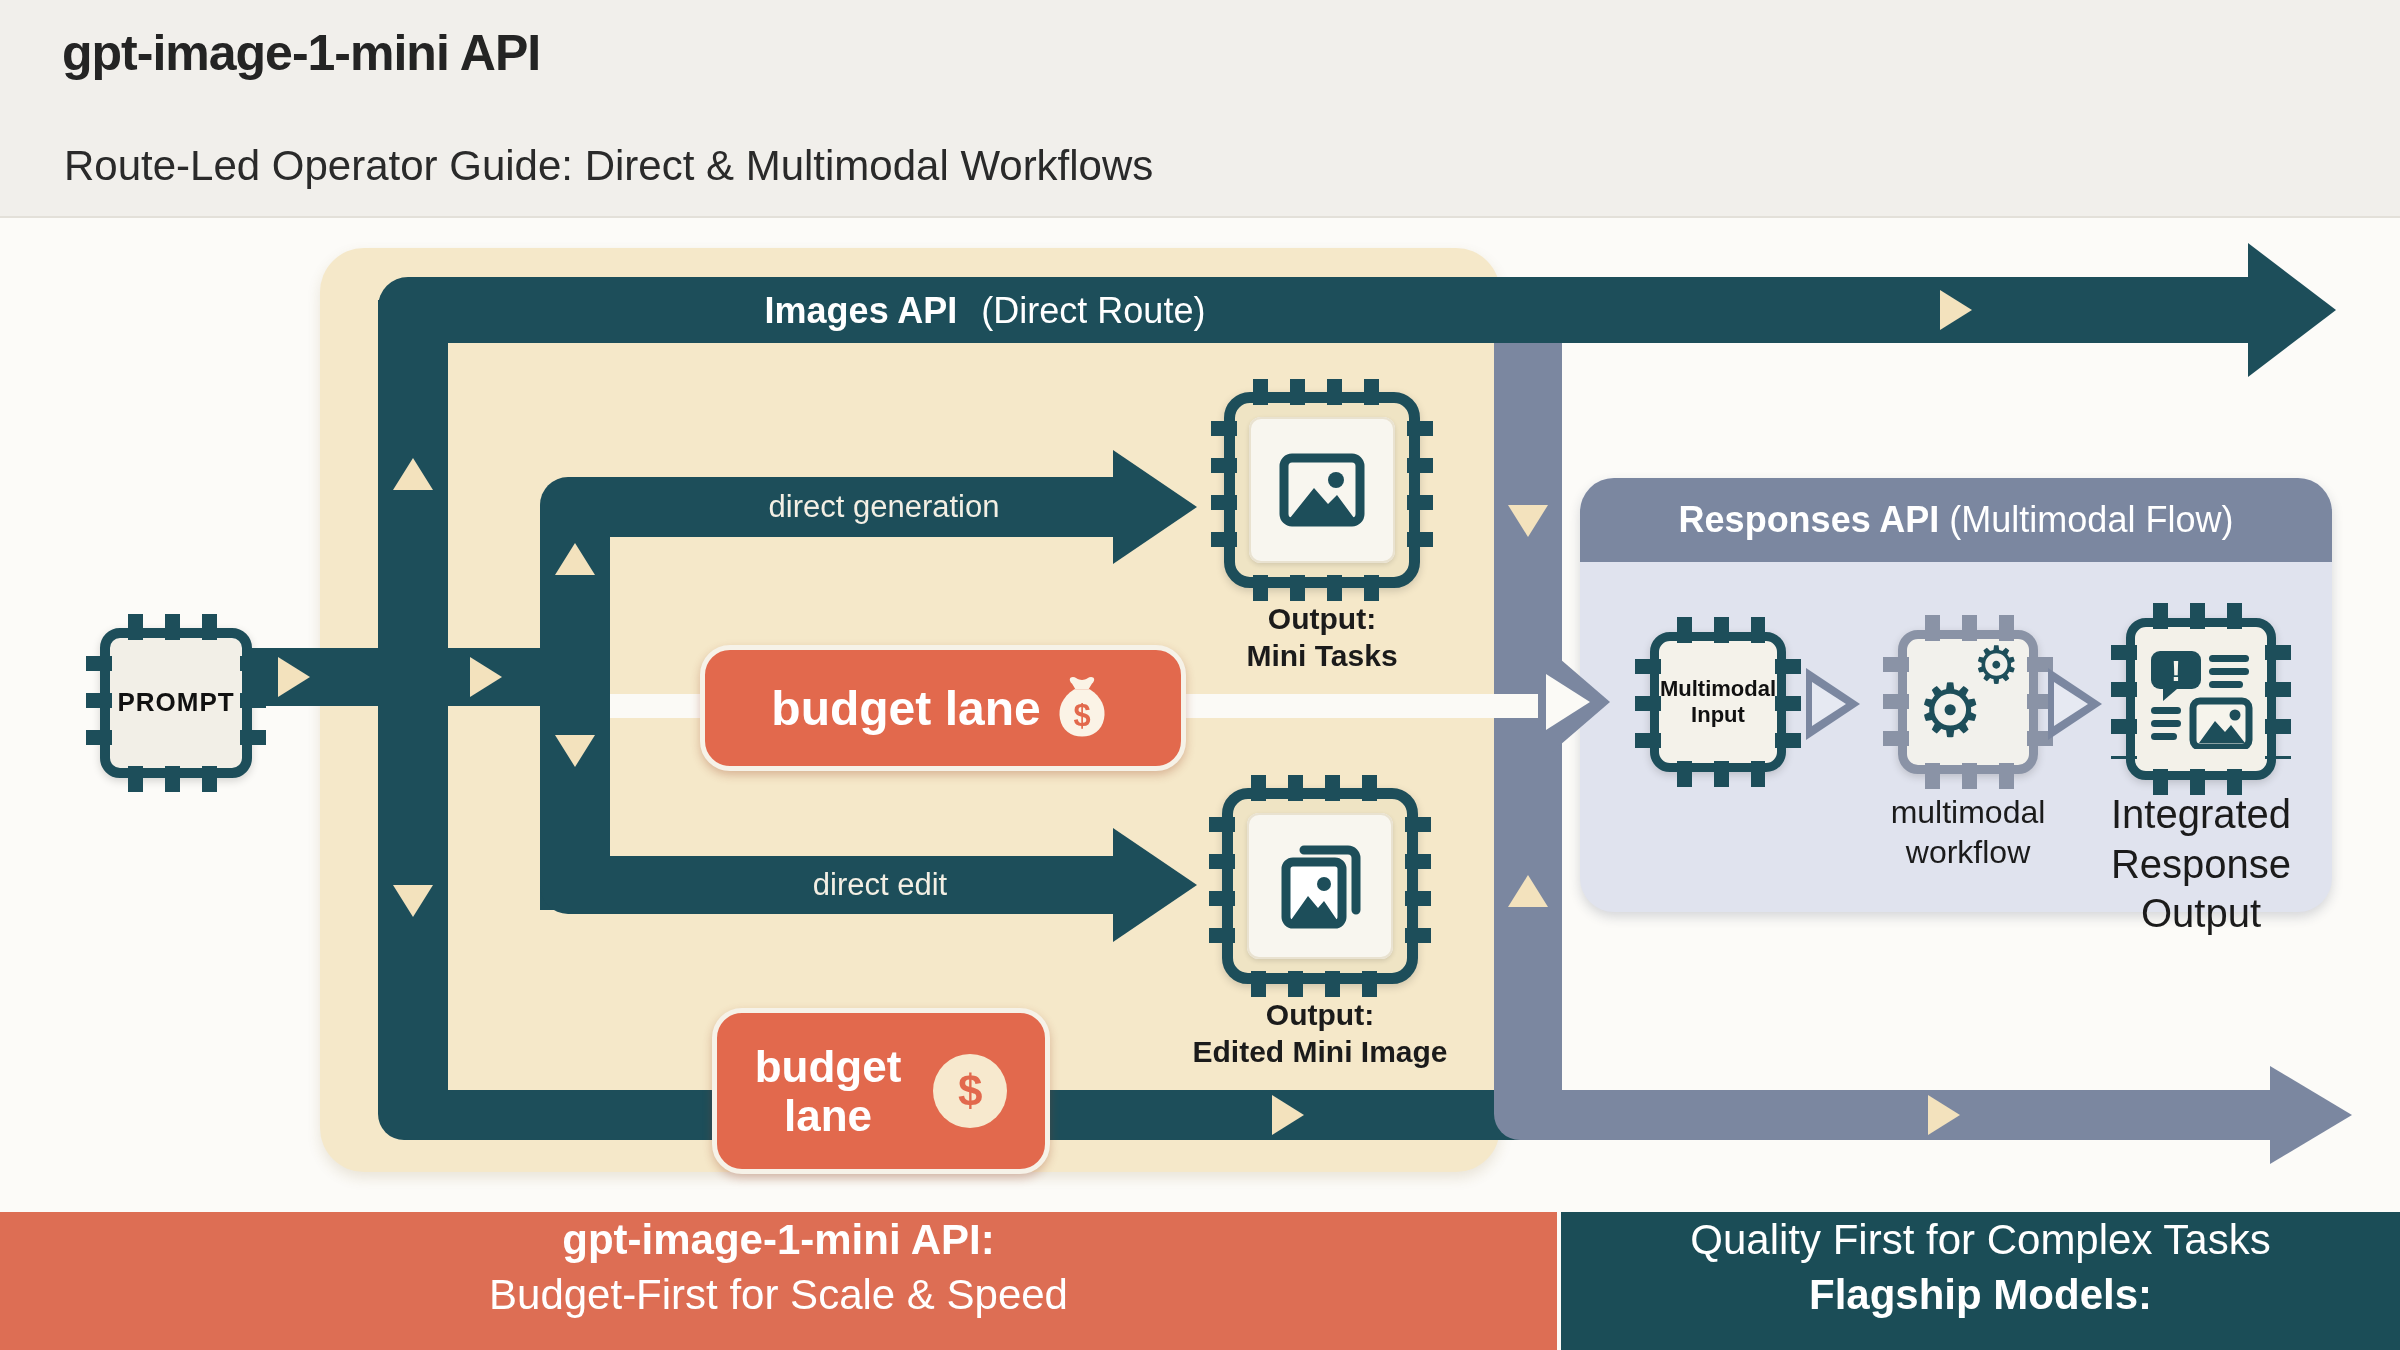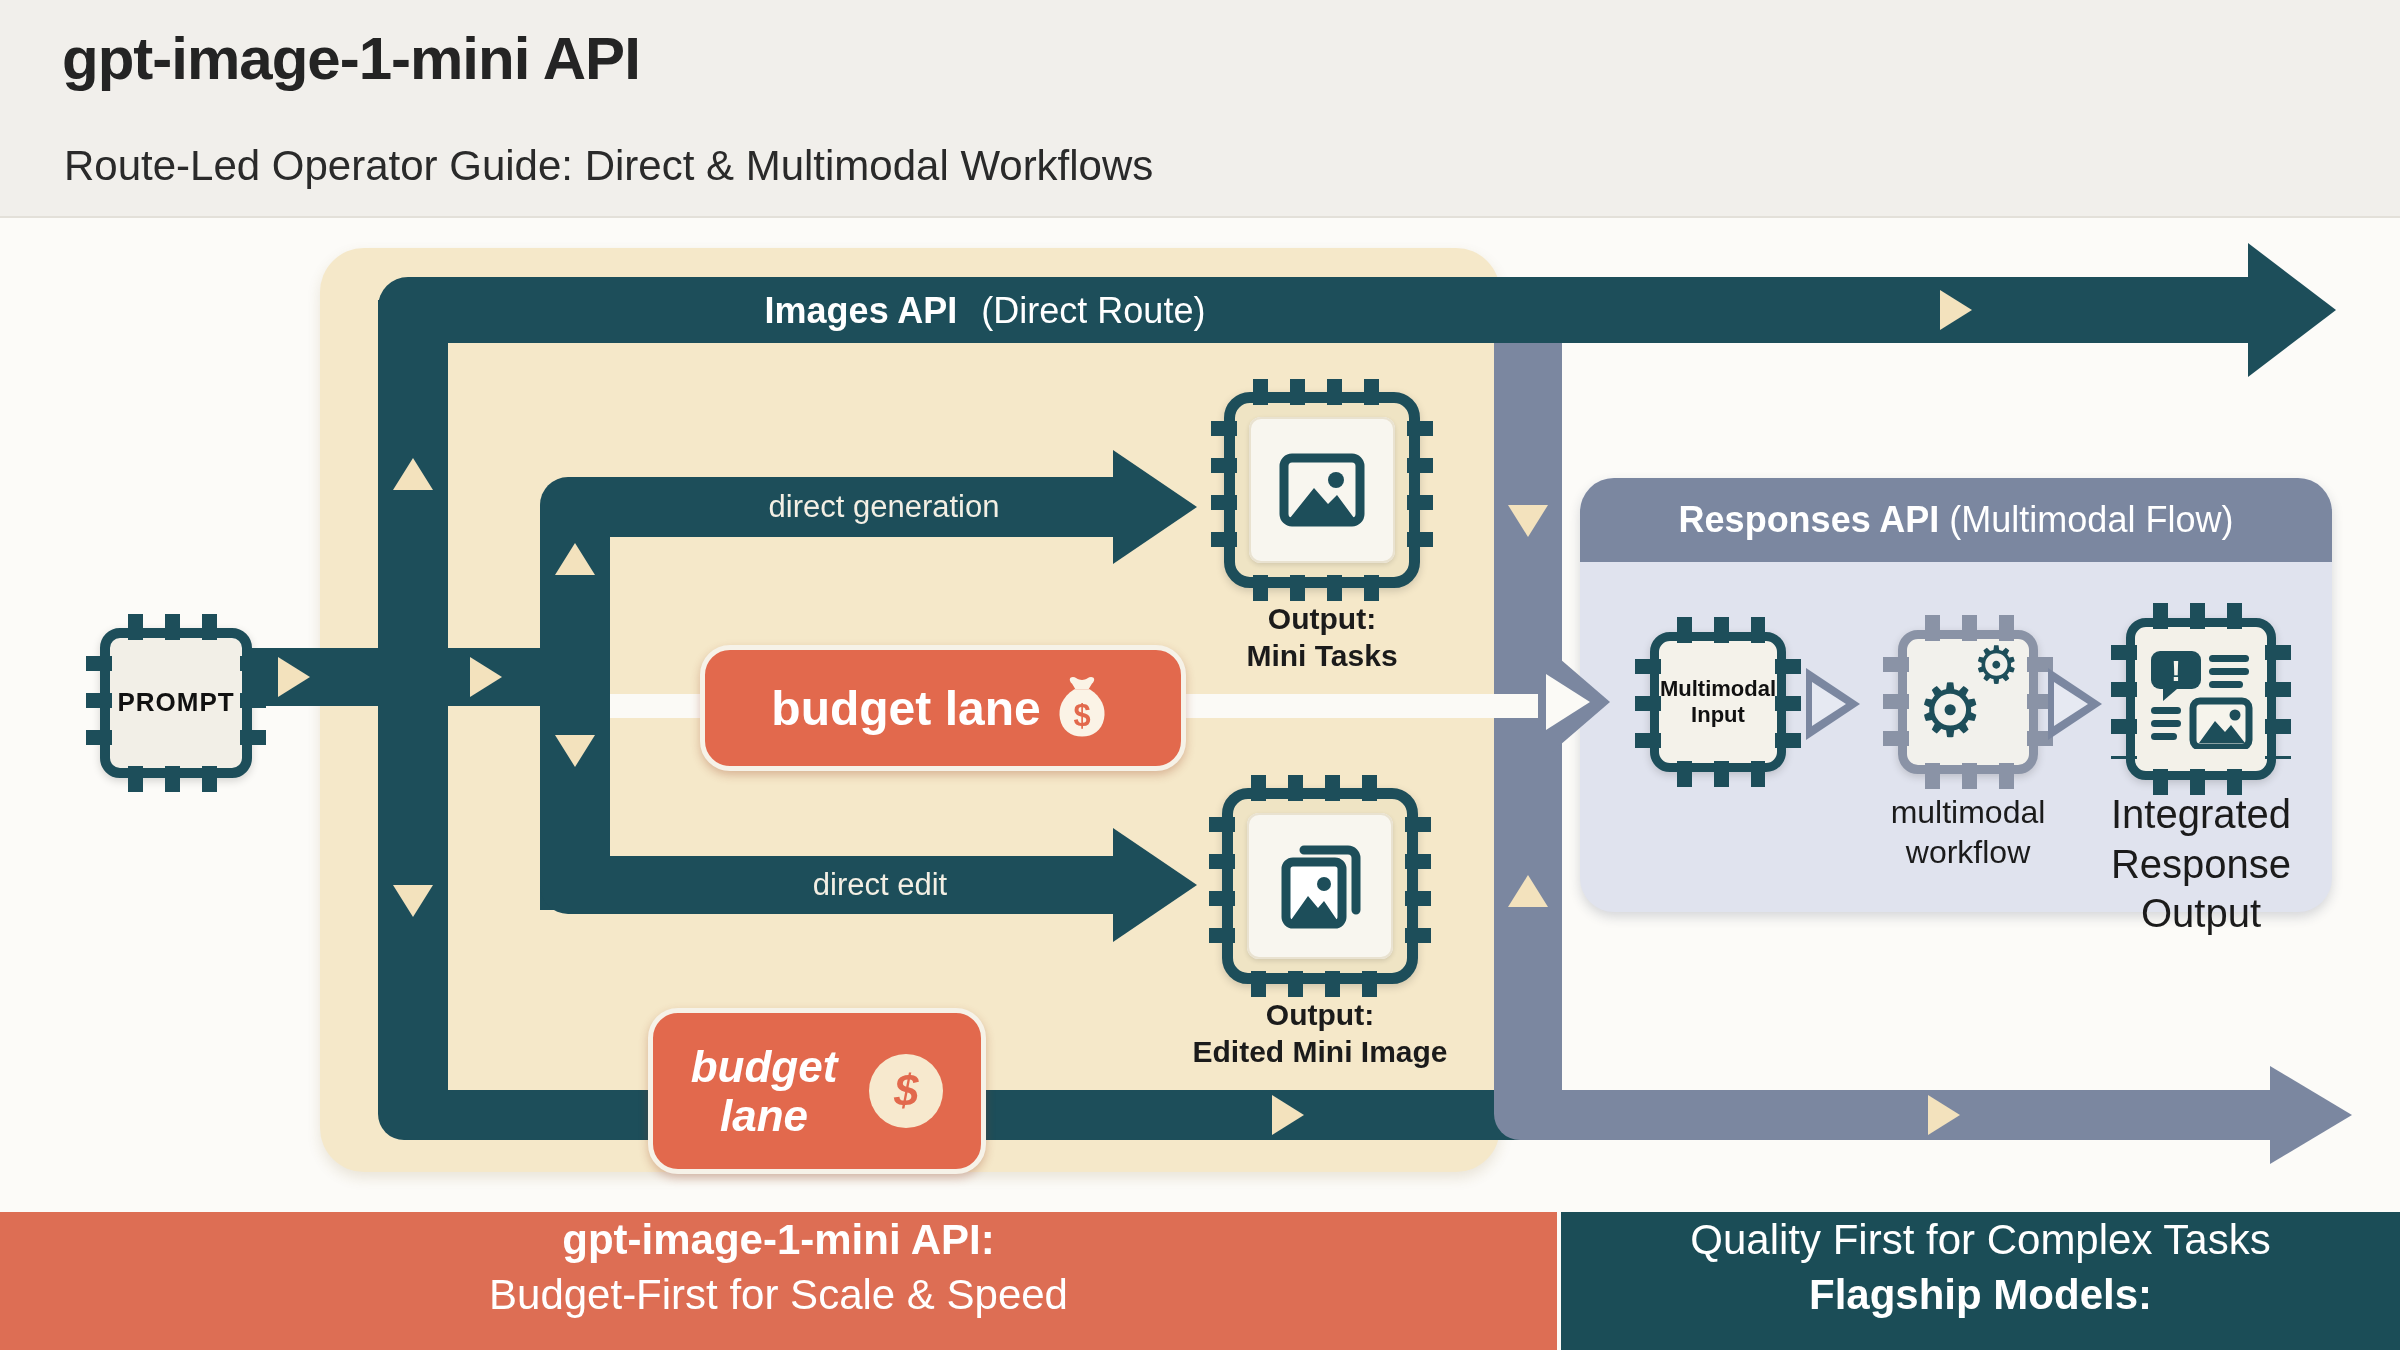--- a/index.html
+++ b/index.html
@@ -2,21 +2,21 @@
 <html><head>
 <meta charset="utf-8">
 <style>
   html,body{margin:0;padding:0;background:#fcfbf8;}
   .stage{position:relative;width:2400px;height:1350px;overflow:hidden;background:#fcfbf8;
          font-family:"Liberation Sans",sans-serif;color:#222;}
   .abs{position:absolute;}
 
   
   .hdr{left:0;top:0;width:2400px;height:216px;background:#f1efeb;border-bottom:2px solid #e3e0d9;}
-  .title{left:62px;top:24px;font-size:60px;font-weight:800;letter-spacing:-1px;color:#242424;}
+  .title{left:62px;top:24px;font-size:50px;font-weight:800;letter-spacing:-1px;color:#242424;}
   .subtitle{left:64px;top:142px;font-size:42px;font-weight:400;color:#2a2a2a;}
 
   
   .beige-panel{left:320px;top:248px;width:1180px;height:924px;border-radius:44px;
                background:#f5e8c9;box-shadow:0 6px 14px rgba(120,90,30,.14);}
   .resp-panel{left:1580px;top:478px;width:752px;height:434px;border-radius:34px;
               background:#e0e3ee;box-shadow:0 5px 12px rgba(40,50,80,.18);}
   .resp-head{left:1580px;top:478px;width:752px;height:84px;border-radius:34px 34px 0 0;
              background:#7b87a0;display:flex;align-items:center;justify-content:center;
              color:#fff;font-size:36px;}
@@ -175,21 +175,21 @@
 
   <div class="pill" style="left:700px;top:645px;width:476px;height:116px;font-size:48px;gap:8px;">
     <span>budget lane</span>
     <svg width="66" height="66" viewBox="0 0 60 60">
       <path d="M21 8 C16 3 21 0 25 3 C28 5 32 5 35 3 C39 0 44 3 39 8 L36 13 L24 13 Z" fill="#fbf3e6"></path>
       <path d="M23 13 h14 c11 7 15 17 13 27 c-2 10 -10 16 -20 16 s-18 -6 -20 -16 c-2 -10 2 -20 13 -27 z" fill="#fbf3e6"></path>
       <text x="30" y="46" text-anchor="middle" font-size="28" font-weight="bold" fill="#e2694d" font-family="'Liberation Sans',sans-serif">$</text>
     </svg>
   </div>
 
-  <div class="pill" style="left:648px;top:1008px;width:328px;height:156px;font-size:44px;gap:32px;font-style:italic;">
+  <div class="pill" style="left:712px;top:1008px;width:328px;height:156px;font-size:44px;gap:32px;">
     <span style="text-align:center;line-height:1.12;">
       <div>budget</div>
       <div>lane</div>
     </span>
     <span class="coin" style="width:74px;height:74px;font-size:44px;">
       <span>$</span>
     </span>
   </div>
 
   <div class="chip" style="left:1650px;top:632px;width:136px;height:140px;border-width:9px;border-radius:20px;background:#f4f2ea;">

